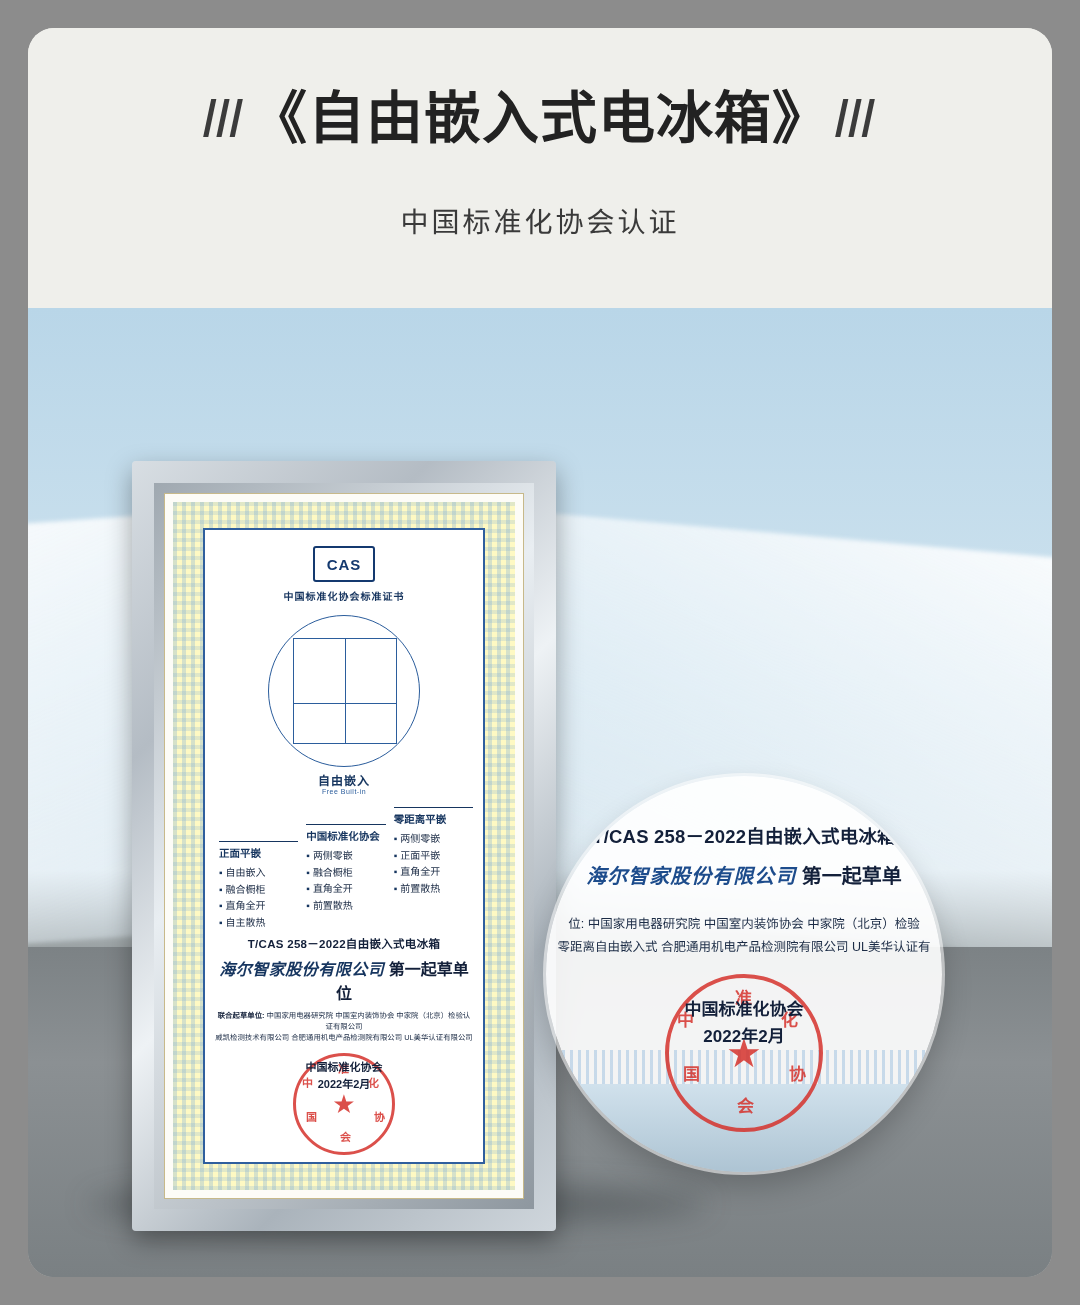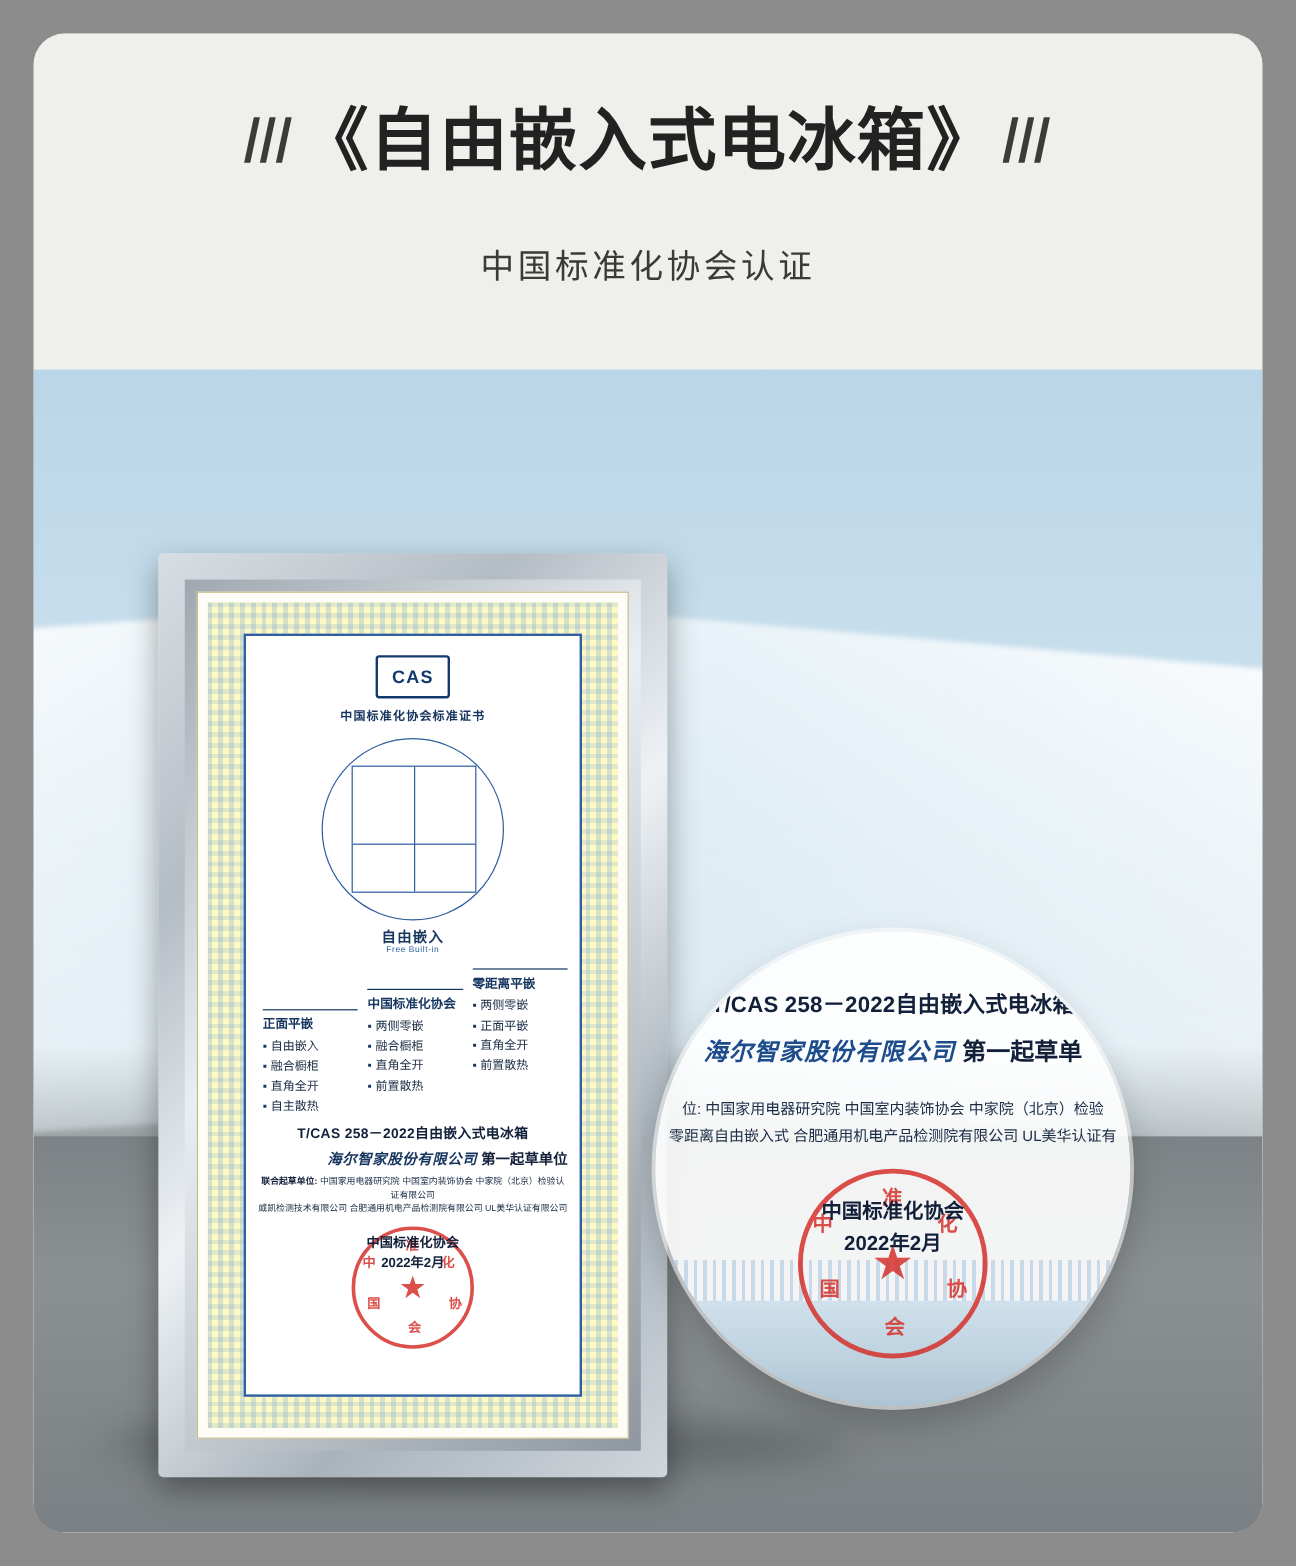--- a/index.html
+++ b/index.html
@@ -315,24 +315,23 @@
 
   .std-no {
     margin-top: 8px;
     font-size: 11.5px;
     font-weight: bold;
     color: #13203a;
     letter-spacing: 0.3px;
   }
   .drafter {
     margin-top: 5px;
-    font-size: 12px;
+    font-size: 16px;
     font-weight: bold;
     color: #13203a;
-    text-align: right;
   }
   .drafter .haier {
     font-style: italic;
     font-weight: bold;
     color: #16355f;
     letter-spacing: 0.5px;
   }
   .joint {
     margin-top: 6px;
     font-size: 7.4px;

